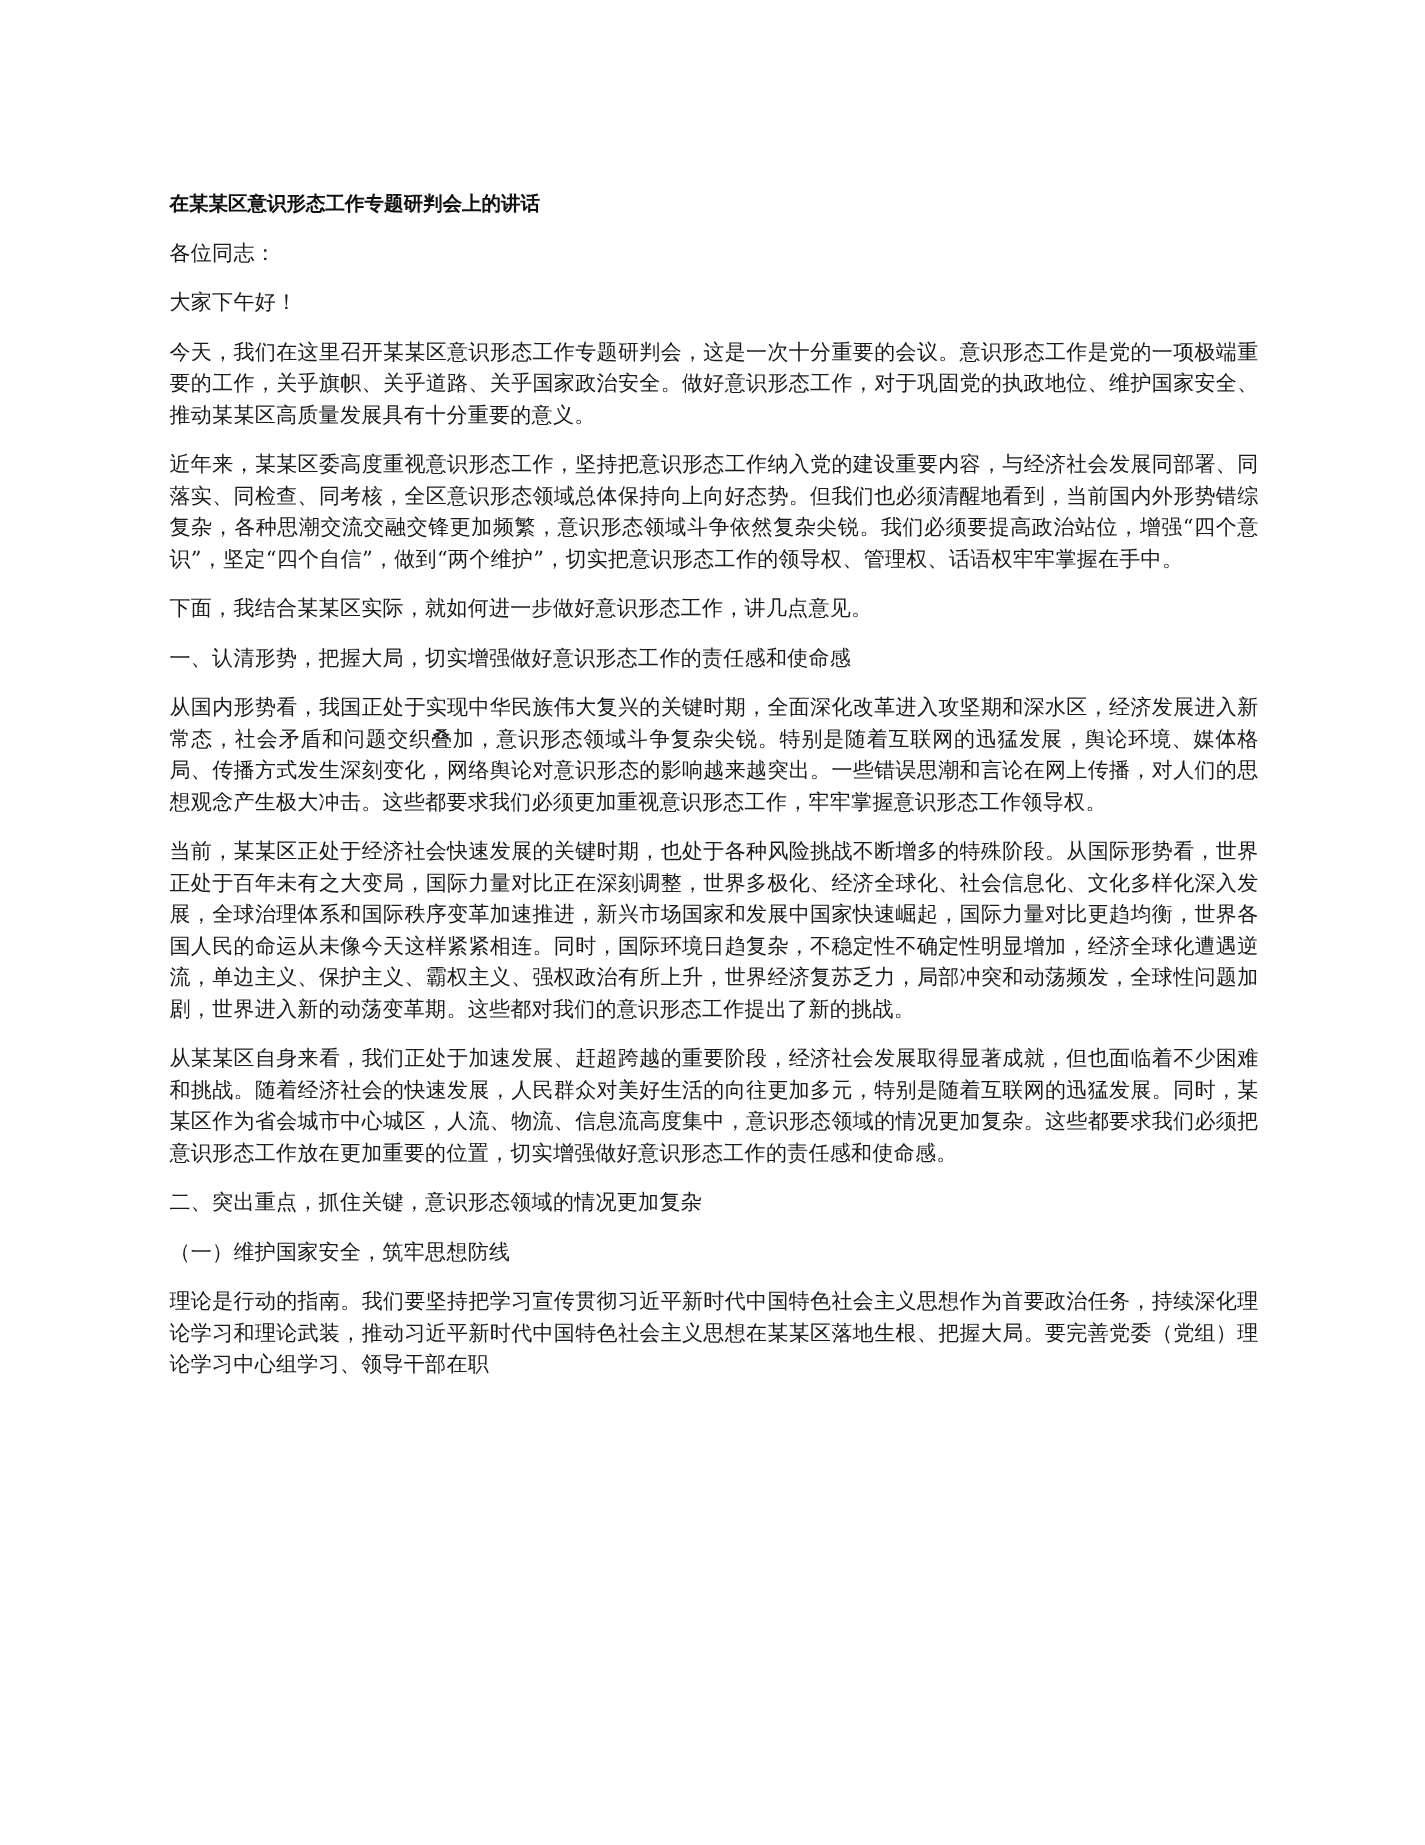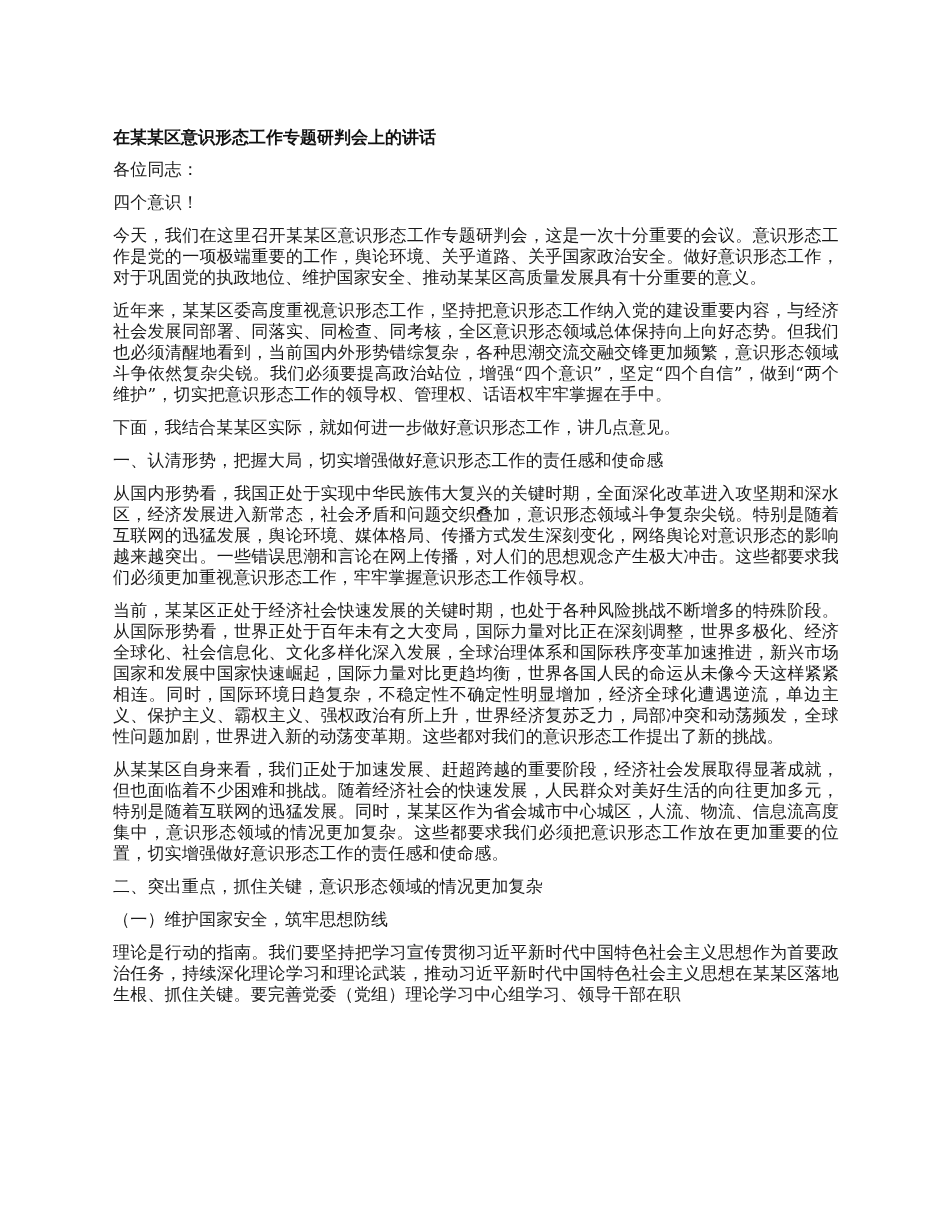--- a/index.html
+++ b/index.html
@@ -6,39 +6,39 @@
   body {
     width: 950px; height: 1230px; overflow: hidden; position: relative;
     font-family: "DejaVu Serif", "Liberation Serif", serif;
     color: #1a1a1a;
   }
   .page {
     position: absolute; left: 113px; top: 126px; width: 726px;
   }
   .title {
     font-family: "DejaVu Sans", "Liberation Sans", sans-serif;
-    font-weight: bold; font-size: 17px; line-height: 22px;
+    font-weight: bold; font-size: 13px; line-height: 22px;
     margin: 0 0 11px 0; color: #111;
   }
   .p {
-    font-size: 17px; line-height: 21px; margin: 0 0 12px 0;
+    font-size: 14px; line-height: 21px; margin: 0 0 12px 0;
     text-align: justify; letter-spacing: 0.2px; word-break: break-all;
   }
   .p.short { margin-bottom: 12px; }
 </style>
 </head>
 <body>
 
 <div class="page">
   <div class="title">在某某区意识形态工作专题研判会上的讲话</div>
   <p class="p short">各位同志：</p>
-  <p class="p short">四个意识！</p>
-  <p class="p">今天，我们在这里召开某某区意识形态工作专题研判会，这是一次十分重要的会议。意识形态工作是党的一项极端重要的工作，舆论环境、关乎道路、关乎国家政治安全。做好意识形态工作，对于巩固党的执政地位、维护国家安全、推动某某区高质量发展具有十分重要的意义。</p>
+  <p class="p short">大家下午好！</p>
+  <p class="p">今天，我们在这里召开某某区意识形态工作专题研判会，这是一次十分重要的会议。意识形态工作是党的一项极端重要的工作，关乎旗帜、关乎道路、关乎国家政治安全。做好意识形态工作，对于巩固党的执政地位、维护国家安全、推动某某区高质量发展具有十分重要的意义。</p>
   <p class="p">近年来，某某区委高度重视意识形态工作，坚持把意识形态工作纳入党的建设重要内容，与经济社会发展同部署、同落实、同检查、同考核，全区意识形态领域总体保持向上向好态势。但我们也必须清醒地看到，当前国内外形势错综复杂，各种思潮交流交融交锋更加频繁，意识形态领域斗争依然复杂尖锐。我们必须要提高政治站位，增强“四个意识”，坚定“四个自信”，做到“两个维护”，切实把意识形态工作的领导权、管理权、话语权牢牢掌握在手中。</p>
   <p class="p">下面，我结合某某区实际，就如何进一步做好意识形态工作，讲几点意见。</p>
   <p class="p">一、认清形势，把握大局，切实增强做好意识形态工作的责任感和使命感</p>
   <p class="p">从国内形势看，我国正处于实现中华民族伟大复兴的关键时期，全面深化改革进入攻坚期和深水区，经济发展进入新常态，社会矛盾和问题交织叠加，意识形态领域斗争复杂尖锐。特别是随着互联网的迅猛发展，舆论环境、媒体格局、传播方式发生深刻变化，网络舆论对意识形态的影响越来越突出。一些错误思潮和言论在网上传播，对人们的思想观念产生极大冲击。这些都要求我们必须更加重视意识形态工作，牢牢掌握意识形态工作领导权。</p>
   <p class="p">当前，某某区正处于经济社会快速发展的关键时期，也处于各种风险挑战不断增多的特殊阶段。从国际形势看，世界正处于百年未有之大变局，国际力量对比正在深刻调整，世界多极化、经济全球化、社会信息化、文化多样化深入发展，全球治理体系和国际秩序变革加速推进，新兴市场国家和发展中国家快速崛起，国际力量对比更趋均衡，世界各国人民的命运从未像今天这样紧紧相连。同时，国际环境日趋复杂，不稳定性不确定性明显增加，经济全球化遭遇逆流，单边主义、保护主义、霸权主义、强权政治有所上升，世界经济复苏乏力，局部冲突和动荡频发，全球性问题加剧，世界进入新的动荡变革期。这些都对我们的意识形态工作提出了新的挑战。</p>
   <p class="p">从某某区自身来看，我们正处于加速发展、赶超跨越的重要阶段，经济社会发展取得显著成就，但也面临着不少困难和挑战。随着经济社会的快速发展，人民群众对美好生活的向往更加多元，特别是随着互联网的迅猛发展。同时，某某区作为省会城市中心城区，人流、物流、信息流高度集中，意识形态领域的情况更加复杂。这些都要求我们必须把意识形态工作放在更加重要的位置，切实增强做好意识形态工作的责任感和使命感。</p>
   <p class="p">二、突出重点，抓住关键，意识形态领域的情况更加复杂</p>
   <p class="p">（一）维护国家安全，筑牢思想防线</p>
-  <p class="p">理论是行动的指南。我们要坚持把学习宣传贯彻习近平新时代中国特色社会主义思想作为首要政治任务，持续深化理论学习和理论武装，推动习近平新时代中国特色社会主义思想在某某区落地生根、抓住关键。要完善党委（党组）理论学习中心组学习、领导干部在职</p>
+  <p class="p">理论是行动的指南。我们要坚持把学习宣传贯彻习近平新时代中国特色社会主义思想作为首要政治任务，持续深化理论学习和理论武装，推动习近平新时代中国特色社会主义思想在某某区落地生根、把握大局。要完善党委（党组）理论学习中心组学习、领导干部在职</p>
 </div>
 
 </body></html>

